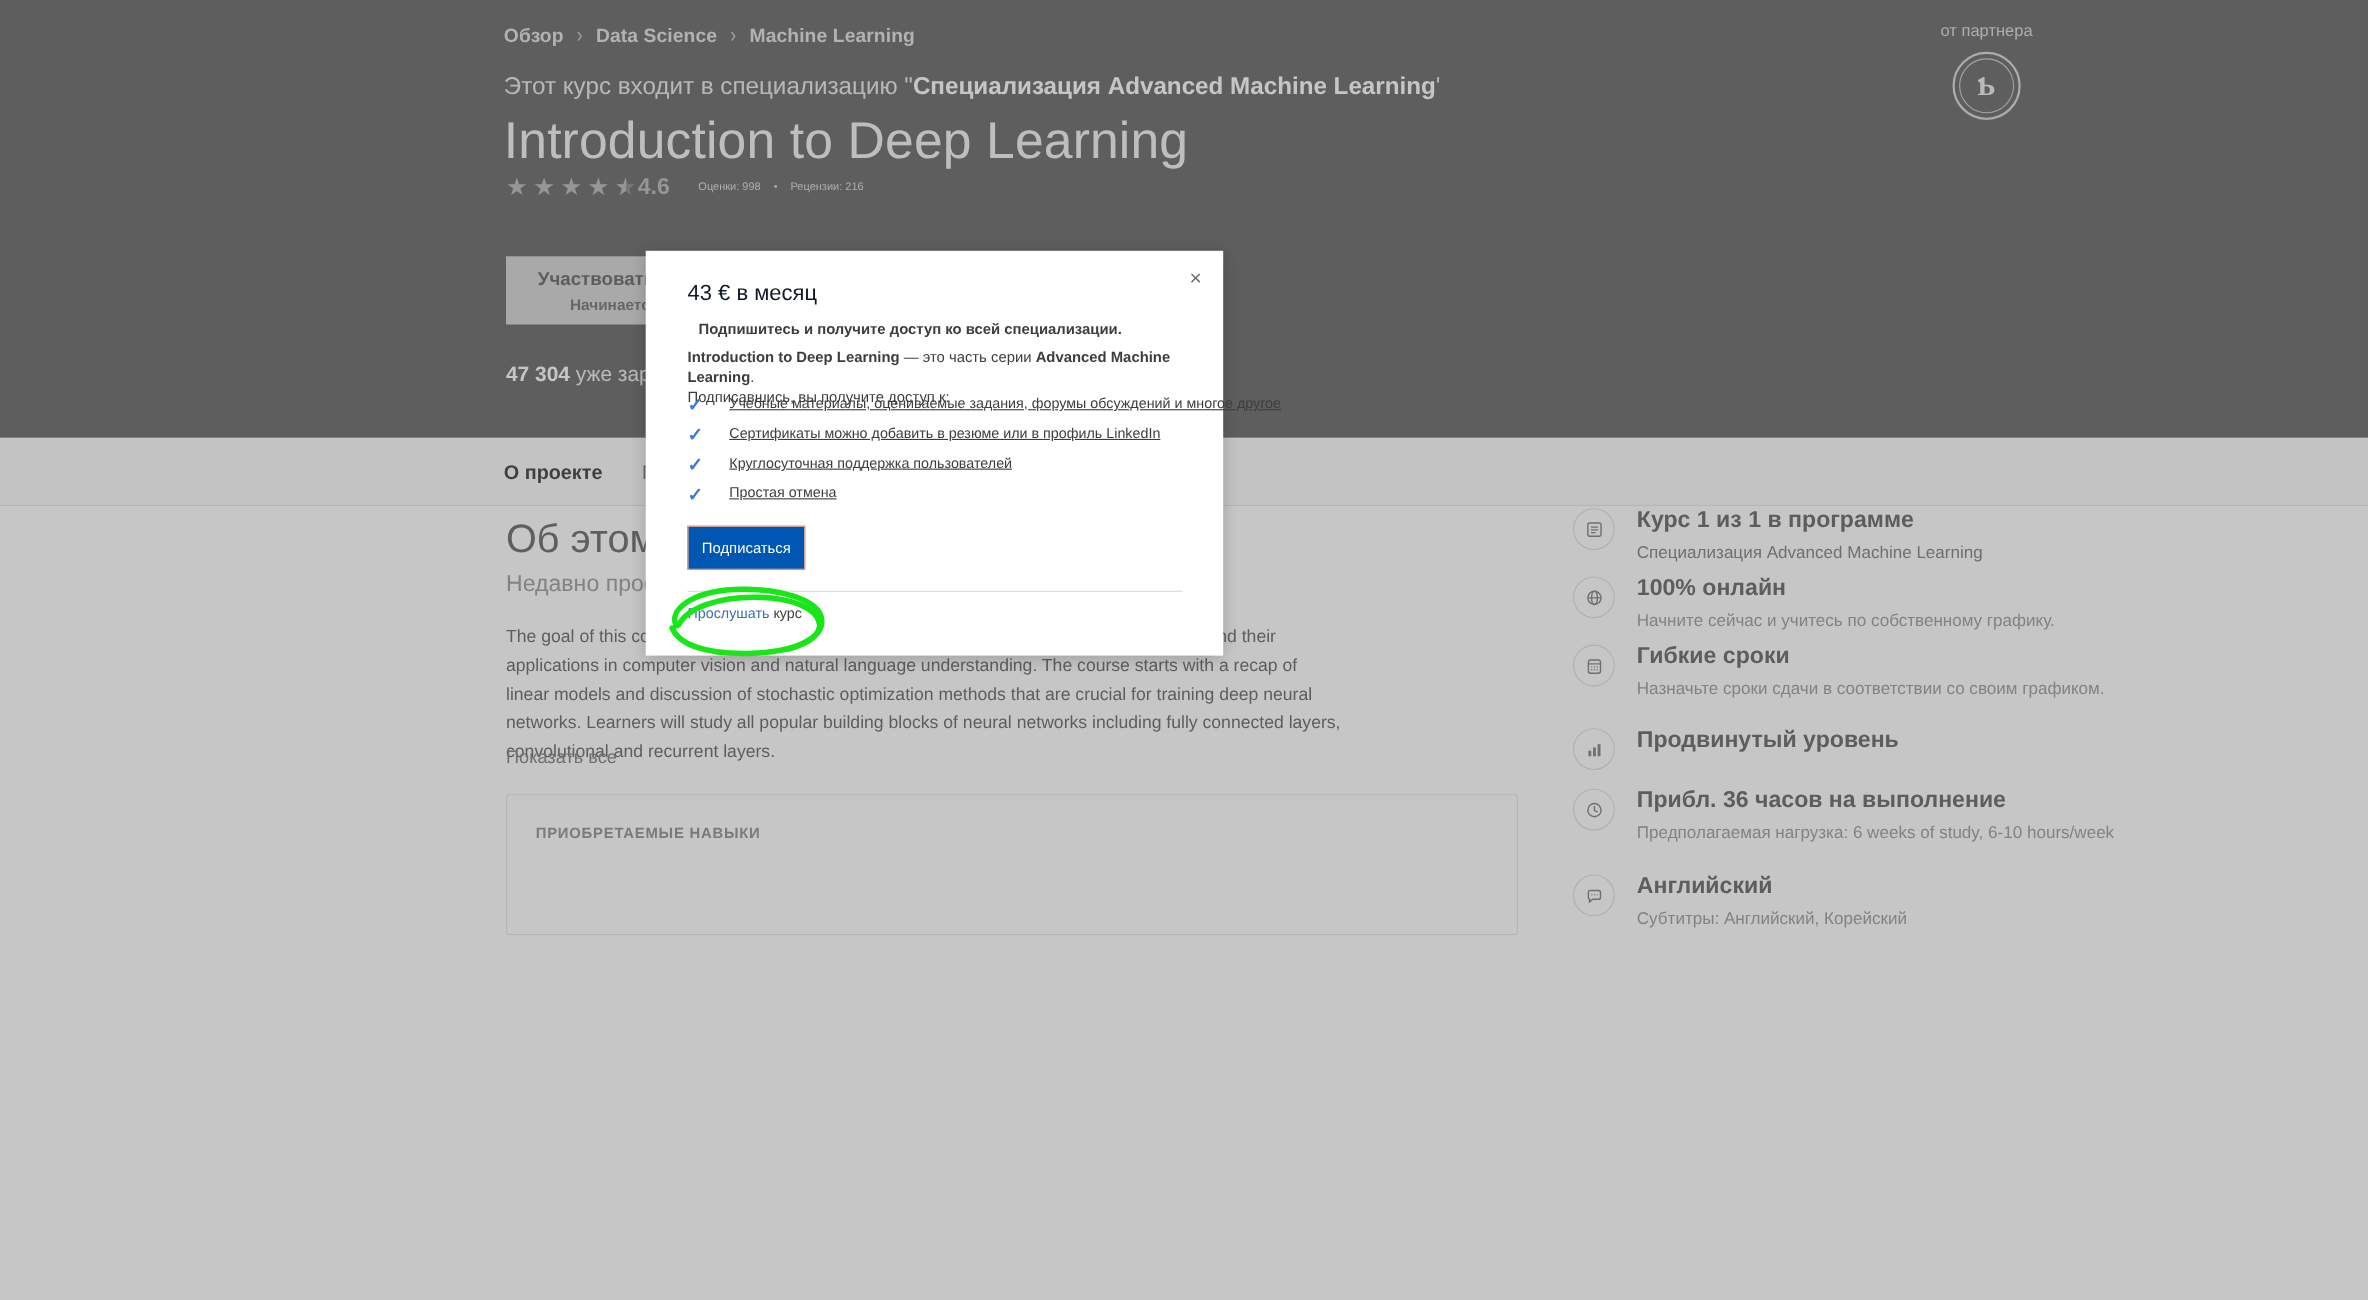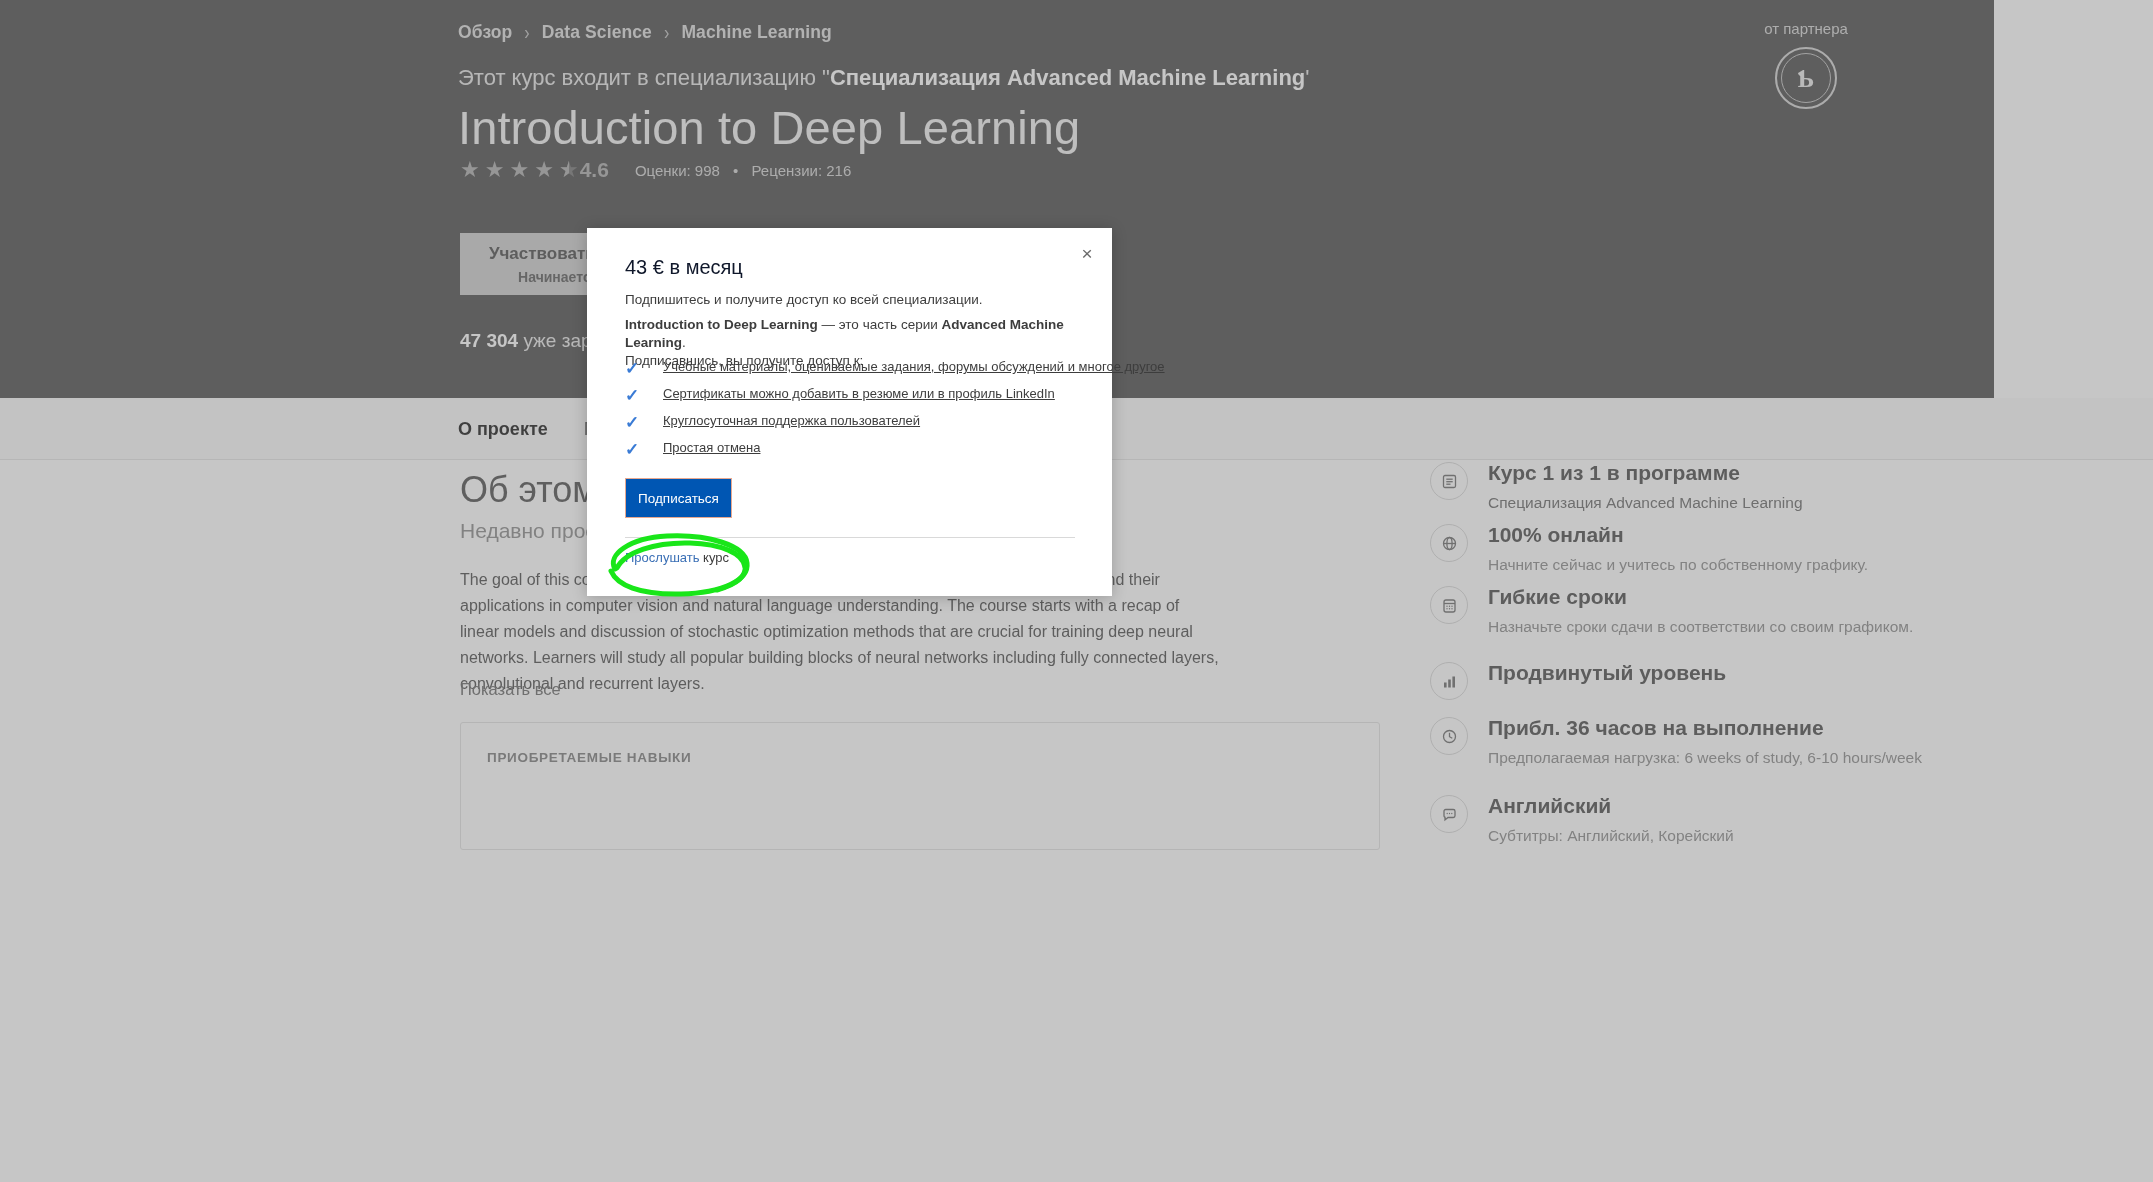--- a/index.html
+++ b/index.html
@@ -21,21 +21,21 @@
   #page-behind {
     position: absolute;
     inset: 0;
     filter: grayscale(0%) ;
   }
 
   
   .hero {
     position: absolute;
     left: 0; top: 0;
-    width: 1994px;
+    width: 2153px;
     height: 398px;
     background: #1d4ed8;
   }
   .hero-inner {
     position: absolute;
     left: 458px;
     top: 0;
     width: 1240px;
   }
   .breadcrumb {
@@ -93,21 +93,21 @@
     color: #d7a94b;
   }
   .rating-num {
     margin-left: 1px;
     font-size: 21px;
     font-weight: bold;
     color: #d7a94b;
   }
   .rating-meta {
     margin-left: 26px;
-    font-size: 15px;
+    font-size: 10px;
     color: #cdd4e0;
     white-space: nowrap;
   }
   .rating-meta .dot { margin: 0 9px; }
 
   .enroll-btn {
     position: absolute;
     left: 2px; top: 233px;
     width: 258px;
     height: 62px;
@@ -359,23 +359,23 @@
   .modal-price {
     position: absolute;
     left: 38px; top: 28px;
     font-size: 20px;
     font-weight: 400;
     color: #0f172a;
     white-space: nowrap;
   }
   .modal-lead {
     position: absolute;
-    left: 38px; top: 64px;
+    left: 48px; top: 64px;
     font-size: 13.5px;
-    font-weight: normal;
+    font-weight: bold;
     color: #3d3d3d;
     white-space: nowrap;
   }
   .modal-desc {
     position: absolute;
     left: 38px; top: 88px;
     width: 460px;
     font-size: 13.5px;
     line-height: 18px;
     color: #3d3d3d;

